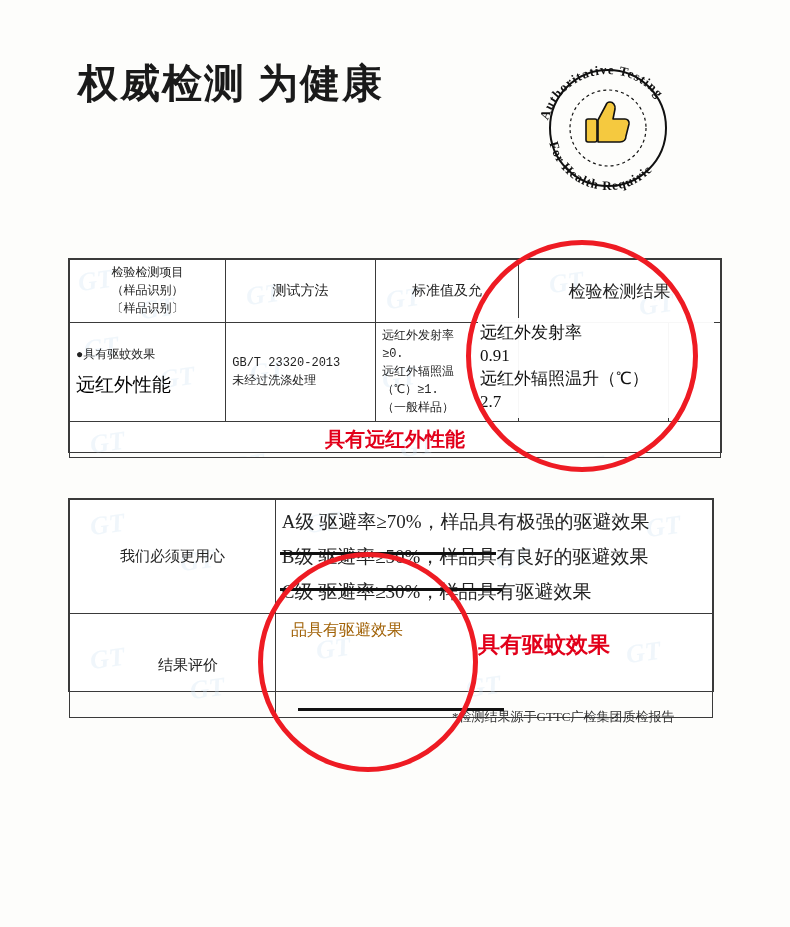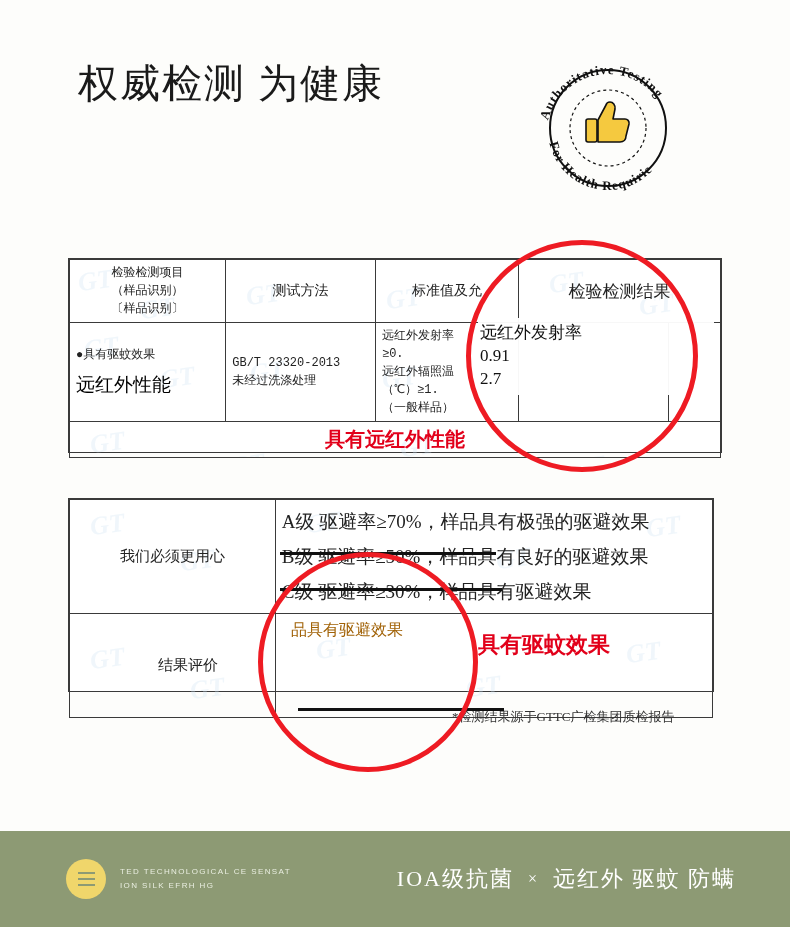--- a/index.html
+++ b/index.html
@@ -24,21 +24,21 @@
   
   .headline {
     position: absolute;
     left: 78px;
     top: 55px;
     font-family: "Liberation Serif", serif;
     font-size: 40px;
     line-height: 1.45;
     color: #1a1a1a;
     letter-spacing: 2px;
-    font-weight: 400;
+    font-weight: 700;
   }
   .headline div { white-space: nowrap; }
 
   
   .stamp {
     position: absolute;
     left: 528px;
     top: 48px;
     width: 160px;
     height: 150px;
@@ -361,20 +361,21 @@
           <div class="cell-inner t1-conc">具有远红外性能</div>
         </td>
       </tr>
     </tbody>
       </table>
   </div>
 
   <div class="result-overlay">
     <div>远红外发射率</div>
     <div>0.91</div>
+    <div>远红外辐照温升（℃）</div>
     <div>2.7</div>
   </div>
 
   <div class="circle" id="circle1"></div>
 
   <div class="table-wrap" id="table2">
     <table>
       <colgroup>
           <col style="width:32%">
           <col style="width:68%">
@@ -424,30 +425,14 @@
   <div class="t2-black">品具有驱避效果</div>
   <div class="t2-red">具有驱蚊效果</div>
 
   <div class="strike" id="strike1"></div>
   <div class="strike" id="strike2"></div>
   <div class="strike" id="strike3"></div>
   <div class="circle" id="circle2"></div>
 
   <div class="footnote">*检测结果源于GTTC广检集团质检报告</div>
 
-  <div class="bottombar">
-    <div class="menu-btn">
-      <i></i>
-        <i></i>
-        <i></i>
-    </div>
-    <div class="brand">
-      <div>TED TECHNOLOGICAL CE SENSAT</div>
-      <div>ION SILK EFRH HG</div>
-    </div>
-    <div class="bottom-right">
-      <span>IOA级抗菌</span>
-      <span class="x-mark">×</span>
-      <span>远红外 驱蚊 防螨</span>
-    </div>
-  </div>
 
 </div>
 
 </body></html>

